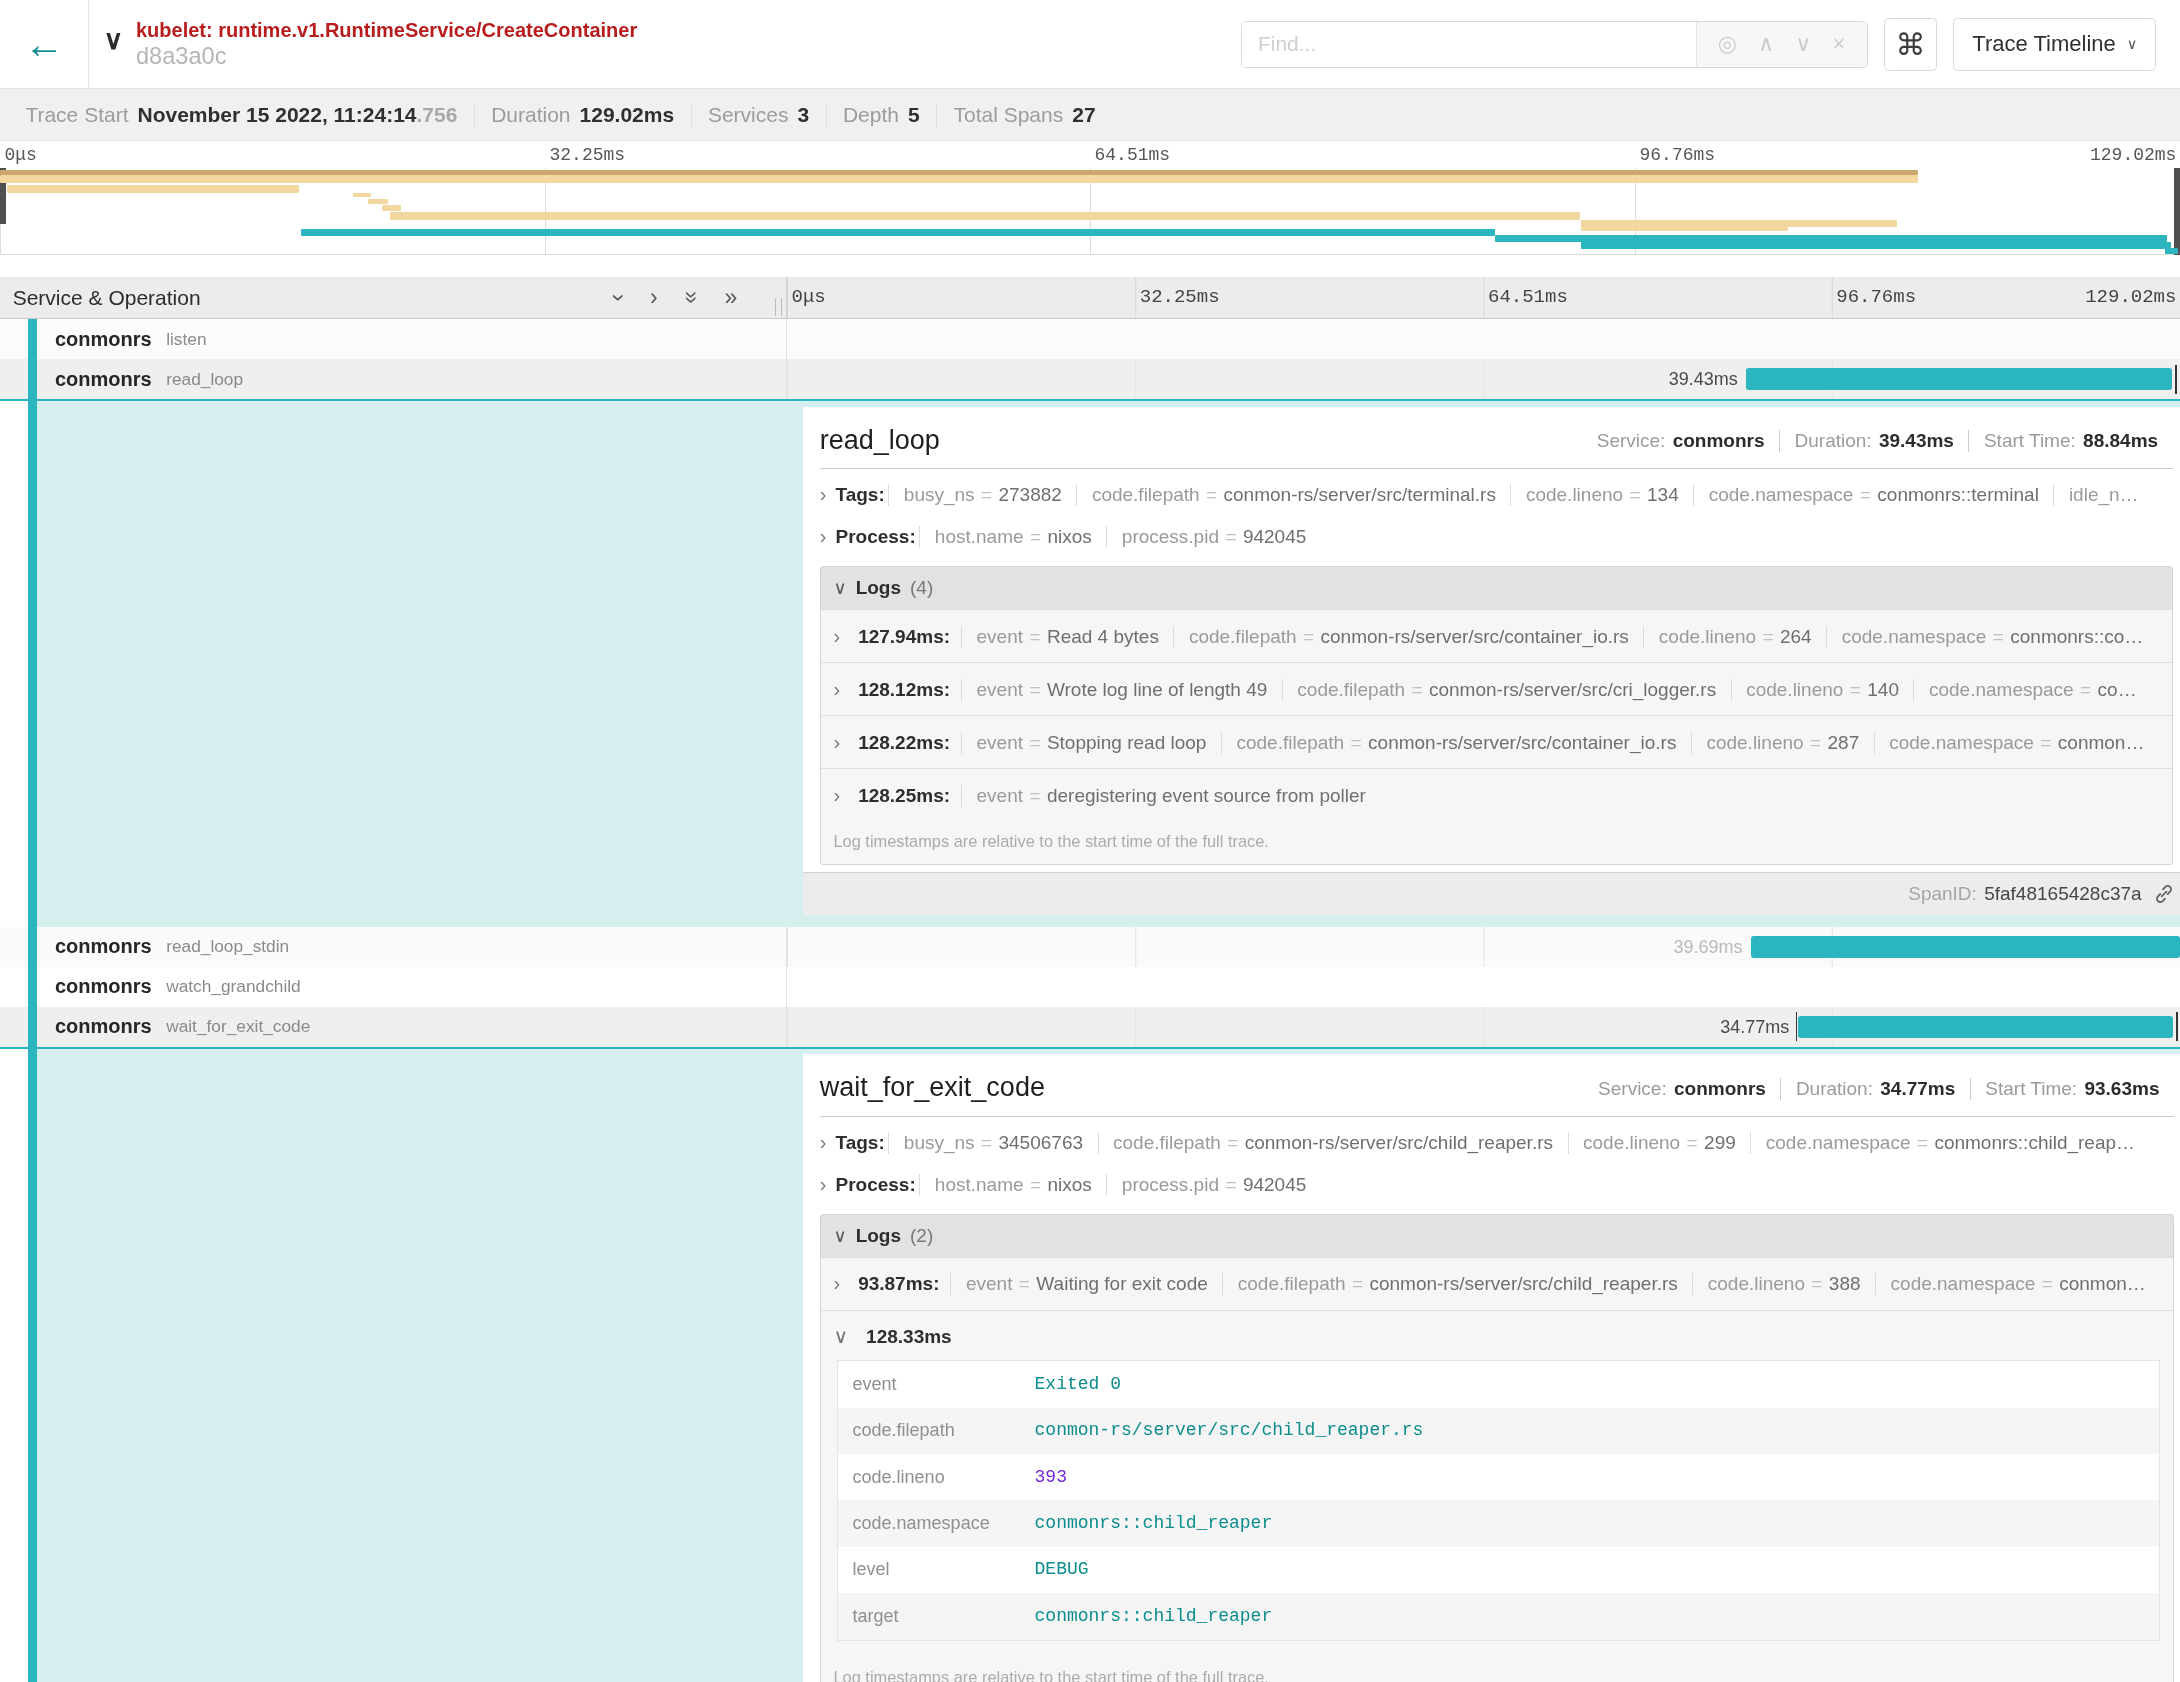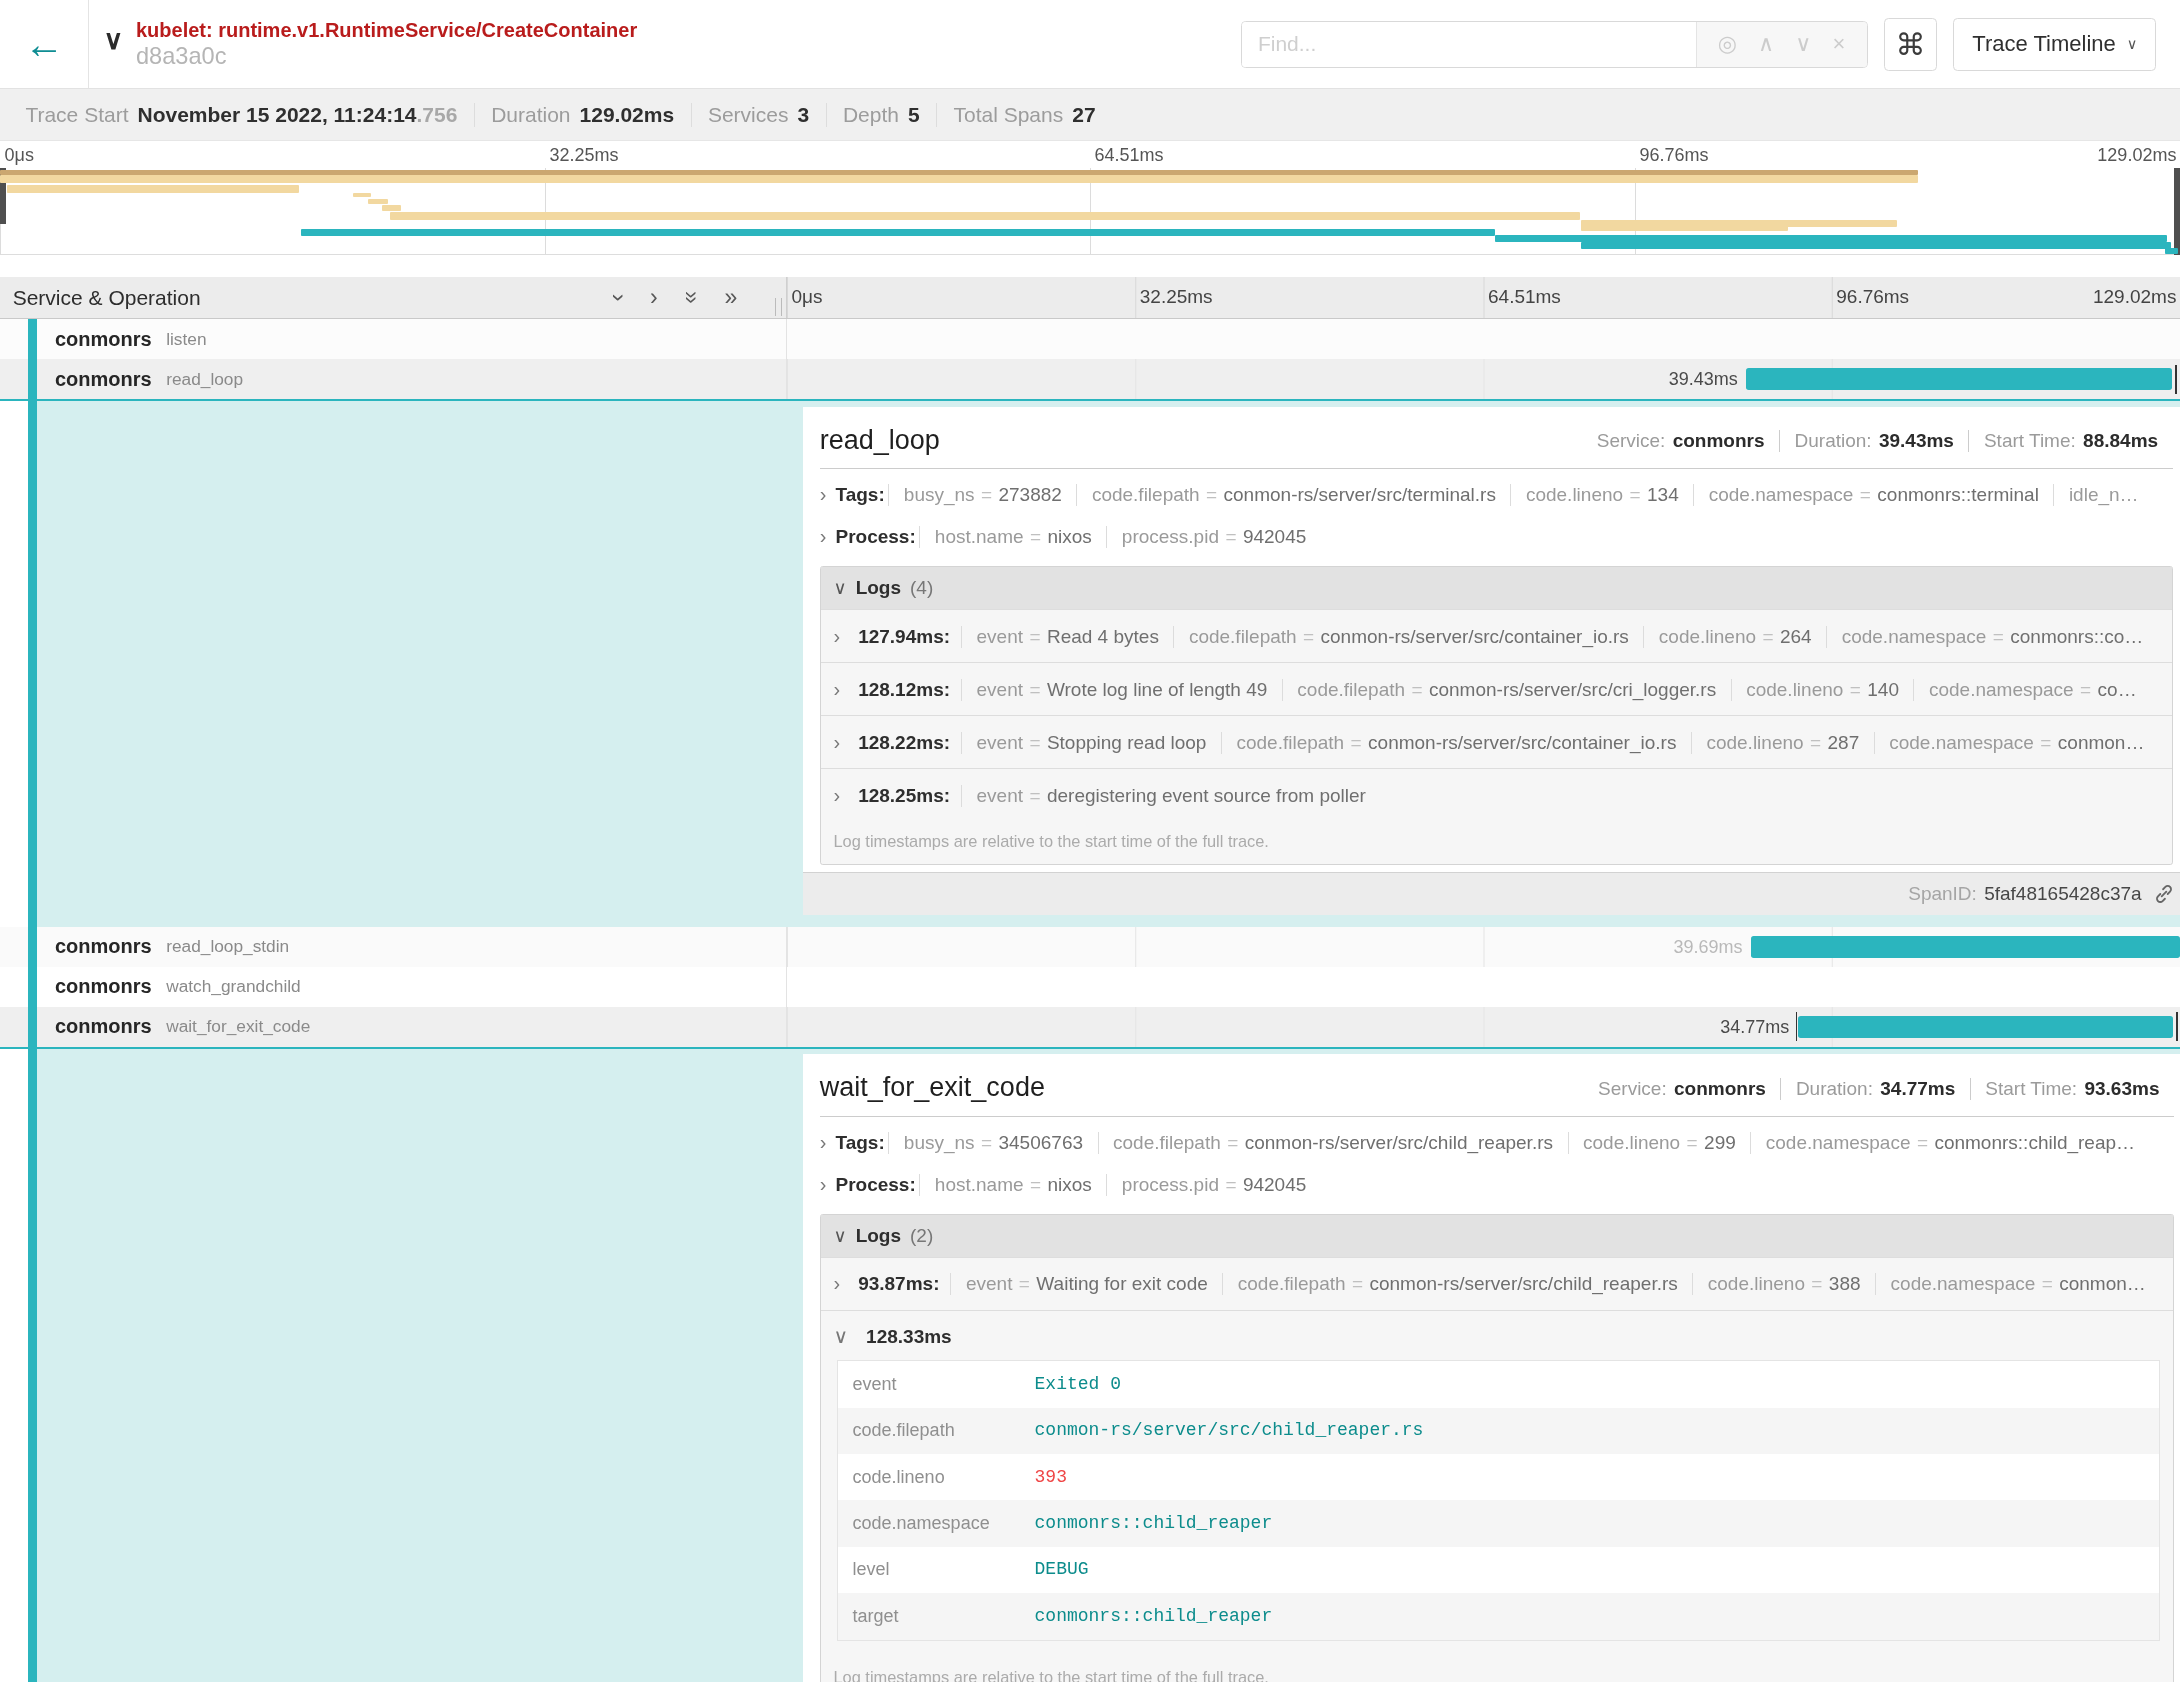--- a/index.html
+++ b/index.html
@@ -30,21 +30,21 @@
   
   .trace-bar { height: 53px; background: #f0f0f0; border-top: 0.9px solid #e2e2e2; border-bottom: 0.9px solid #e6e6e6;
     display: flex; align-items: center; font-size: 21px; padding-left: 9px; }
   .ti-item { padding: 0 16.4px; border-left: 0.9px solid #ddd; white-space: nowrap; }
   .ti-item:first-child { border-left: none; }
   .ti-label { color: #9c9c9c; margin-right: 9px; }
   .ti-value { color: #2f2f2f; font-weight: 700; }
   .ti-suffix { color: #a8a8a8; font-weight: 700; }
   
   .mm-ruler { height: 27px; position: relative; font-size: 18px; color: #555; }
-  .mm-tick { position: absolute; top: 3.6px; padding-left: 4.5px; }
+  .mm-tick { position: absolute; top: 3.6px; padding-left: 4.5px; font-family: Liberation Mono, monospace; }
   .mm-tick.t0 { left: 0; } .mm-tick.t1 { left: 25%; } .mm-tick.t2 { left: 50%; } .mm-tick.t3 { left: 75%; }
   .mm-tick.t4 { right: 3.6px; padding-left: 0; }
   .mm-canvas { height: 87px; position: relative; border-bottom: 0.9px solid #ddd;
     background: linear-gradient(90deg, #dcdcdc 0.9px, transparent 0.9px); background-size: 25% 100%; cursor: crosshair; }
   .mm-span { position: absolute; border-radius: 0.9px; }
   .mm-handle { position: absolute; top: 0; width: 6.4px; height: 56px; background: #4f4f4f; cursor: ew-resize; }
   .mm-handle.left { left: 0; } .mm-handle.right { right: 0; height: 87px; }
   .mm-spacer { height: 22px; background: #fff; }
   
   .grid-head { height: 42px; display: flex; background: #ececec; border-bottom: 0.9px solid #c9c9c9; }
@@ -101,21 +101,21 @@
   .logs-head .cnt { color: #777; }
   .log-row { border-top: 0.9px solid #ddd; padding: 14.5px 12.7px; font-size: 19px; display: flex; align-items: baseline; overflow: hidden; cursor: pointer; }
   .log-time { font-weight: 700; color: #2e2e2e; margin: 0 11px 0 9px; white-space: nowrap; }
   .log-exp { border-top: 0.9px solid #ddd; padding: 12.7px 12.7px 16.4px; font-size: 19px; }
   .log-exp-head { display: flex; align-items: baseline; cursor: pointer; }
   .kv-table { margin: 12.7px 0 0 3.6px; background: #fff; border: 0.9px solid #e4e4e4; }
   .kv-row { display: flex; padding: 12.7px 14.5px; font-size: 18px; }
   .kv-row:nth-child(even) { background: #f5f5f5; }
   .kv-key { width: 182px; flex: none; color: #8f8f8f; }
   .kv-val { font-family: "Liberation Mono", monospace; color: #0c8c8c; }
-  .kv-val.number { color: #ef4444; text-align: right; }
+  .kv-val.number { color: #6d28d9; text-align: right; }
   .logs-foot { padding: 11px 12.7px 12.7px; font-size: 16.4px; color: #ababab; }
   .panel-footer { margin-top: auto; background: #ececec; border-top: 0.9px solid #d2d2d2; padding: 10px 14.5px; text-align: right; font-size: 19px;
     display: flex; justify-content: flex-end; align-items: center; gap: 7.3px; }
   .sf-label { color: #a5a5a5; }
   .sf-value { color: #474747; }
   .link-icon { width: 22px; height: 22px; color: #666; cursor: pointer; margin-left: 3.6px; }
   .ellipsis { overflow: hidden; }
 </style>
 </head>
 <body>

